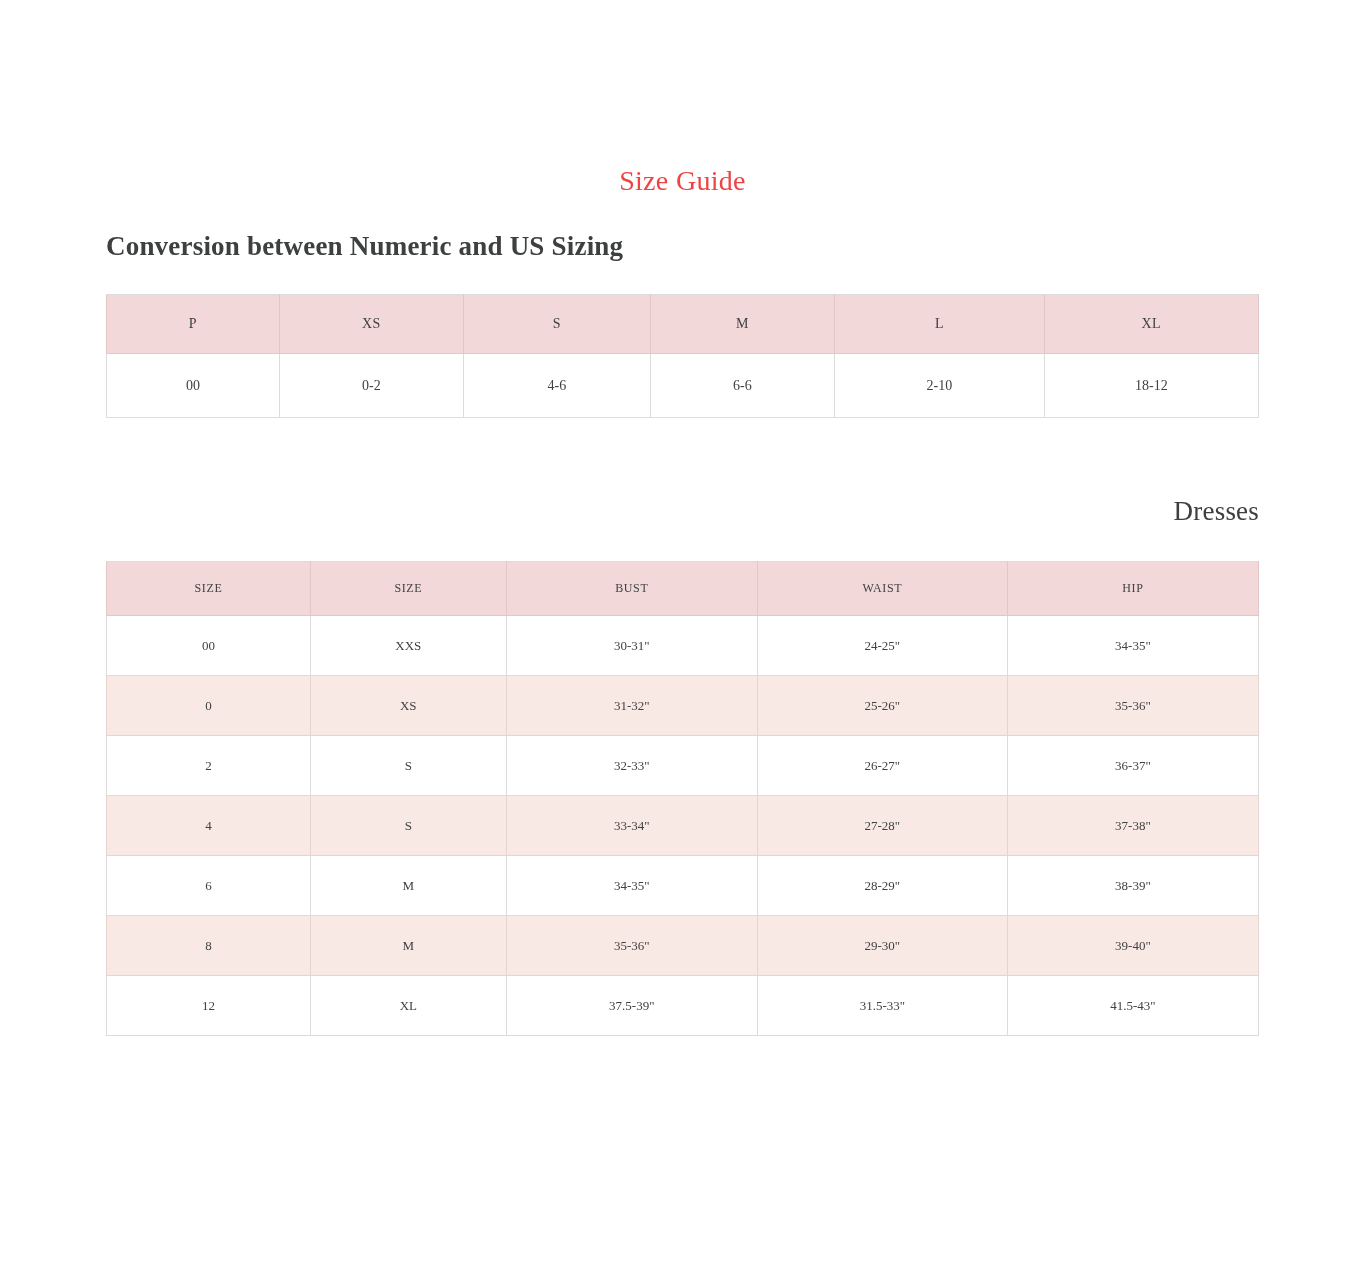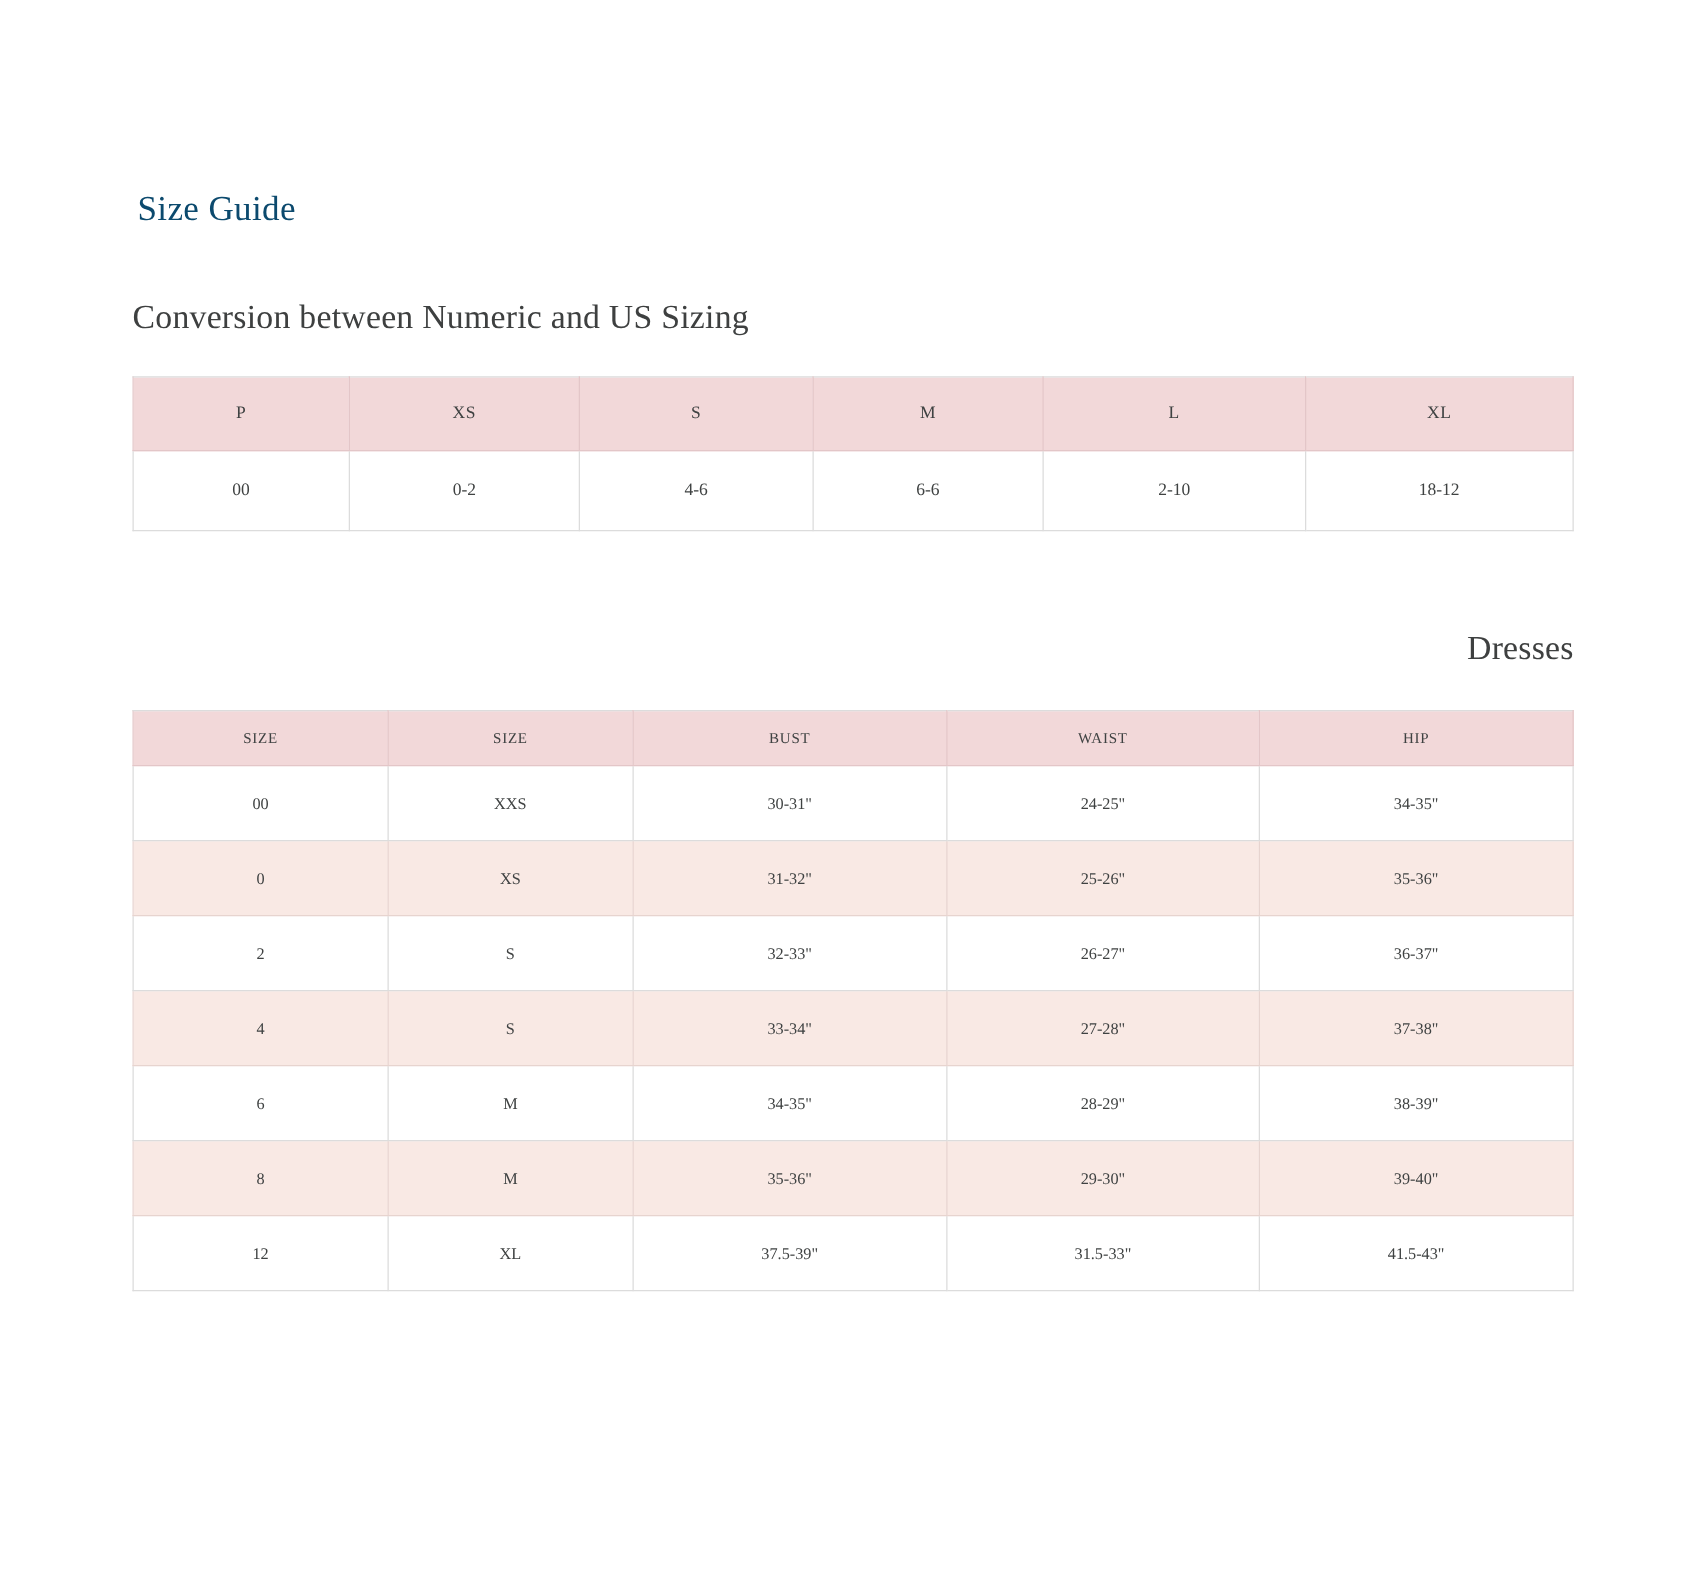--- a/index.html
+++ b/index.html
@@ -5,37 +5,37 @@
   * { box-sizing: border-box; }
   html, body {
     margin: 0; padding: 0;
     background: #ffffff;
     font-family: "Liberation Serif", "DejaVu Serif", serif;
     color: #3f4242;
   }
   body { width: 1365px; min-height: 1276px; overflow: hidden; }
   .container { width: 1153px; margin: 0 auto; padding-top: 150px; }
   h1.page-title {
-    margin: 4px;
-    text-align: left;
+    margin: 17px;
+    text-align: center;
     font-size: 28px;
     font-weight: 400;
-    color: #0c4a6e;
+    color: #ef4444;
     letter-spacing: 0.3px;
     line-height: 1;
   }
   h2.section-heading {
     margin: 0;
     font-size: 27px;
     font-weight: 400;
     color: #3e4040;
     letter-spacing: 0.2px;
     line-height: 1;
   }
-  h2.conversion-heading { margin-top: 58px; }
+  h2.conversion-heading { margin-top: 38px; font-weight: bold; }
   h2.dresses-heading { margin-top: 80px; text-align: right; }
   table.size-table {
     width: 100%;
     border-collapse: collapse;
     table-layout: fixed;
   }
   table.conversion-table { margin-top: 34px; }
   table.dresses-table { margin-top: 36px; }
   .size-table th, .size-table td {
     border: 1px solid #dcdcdc;
@@ -44,21 +44,21 @@
     font-weight: 400;
     padding: 0 6px;
   }
   .size-table thead th {
     background: #f2d8d9;
     border-color: #e3c6c8;
     border-top-color: #dcdcdc;
   }
   .conversion-table thead th { height: 59px; font-size: 14px; letter-spacing: 0.4px; }
   .conversion-table tbody td { height: 64px; font-size: 14px; }
-  .dresses-table thead th { height: 44px; font-size: 12px; letter-spacing: 0.6px; }
+  .dresses-table thead th { height: 54px; font-size: 12px; letter-spacing: 0.6px; }
   .dresses-table tbody td { height: 60px; font-size: 13px; }
   .dresses-table tbody tr:nth-child(even) td { background: #f9e9e4; border-color: #e7d4cf; }
   .dresses-table tbody tr:nth-child(odd) td { background: #ffffff; }
 </style>
 </head>
 <body>
 
 <div class="container">
 
   <h1 class="page-title">Size Guide</h1>

